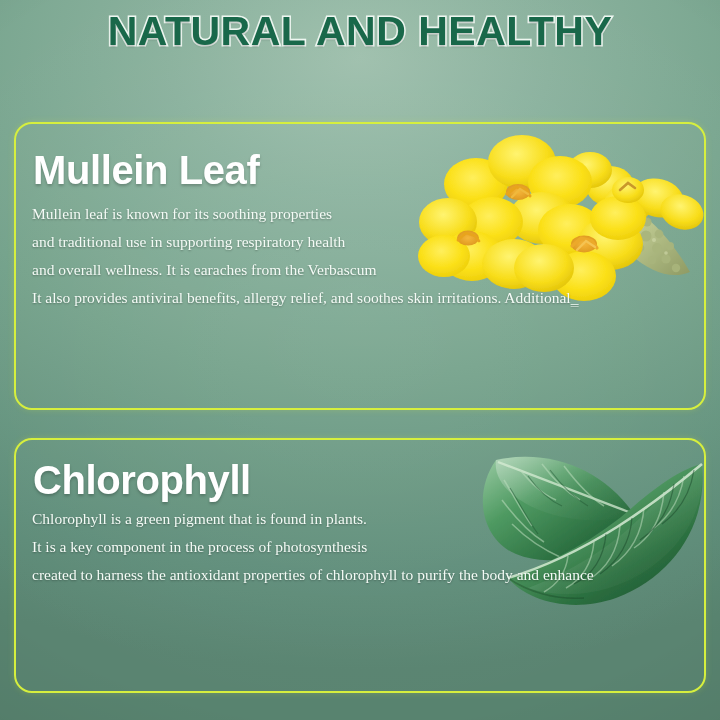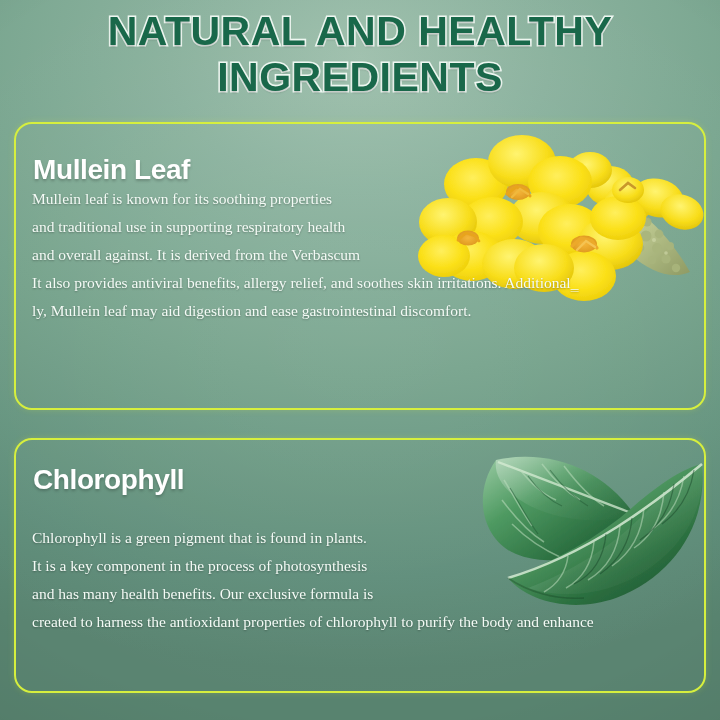--- a/index.html
+++ b/index.html
@@ -44,59 +44,58 @@
     background:rgba(255,255,255,0.015);
     box-shadow:0 0 6px rgba(214,239,62,.22);
     z-index:3;
   }
   .card.one{top:122px;height:288px;}
   .card.two{top:438px;height:255px;}
 
   .card-title{
     position:absolute;left:17px;
     color:#ffffff;font-weight:bold;
-    font-size:28px;line-height:40px;
+    font-size:40px;line-height:40px;
     letter-spacing:-.4px;
     text-shadow:0 2px 3px rgba(0,0,0,.22);
     z-index:5;
   }
   .card.one .card-title{top:26px;}
   .card.two .card-title{top:20px;}
 
   .card-body{
     position:absolute;left:16px;right:14px;
     color:#f4fbf6;
     font-family:"Liberation Serif",serif;
     font-size:15.5px;
     line-height:28px;
     text-shadow:0 1px 2px rgba(0,0,0,.30);
     z-index:5;
   }
-  .card.one .card-body{top:61px;}
-  .card.two .card-body{top:84px;}
+  .card.one .card-body{top:76px;}
+  .card.two .card-body{top:65px;}
   .card-body p{margin:0;white-space:nowrap;}
 
   
   .art-mullein{
     position:absolute;left:398px;top:2px;width:300px;height:180px;
     z-index:4;pointer-events:none;
   }
   .art-chloro{
     position:absolute;left:442px;top:2px;width:262px;height:175px;
     z-index:4;pointer-events:none;
   }
 </style>
 </head>
 <body>
 
 <div id="poster">
 
   <div class="header">
     <span class="line">NATURAL AND HEALTHY</span>
-    <span class="line">INGREDIENTS</span>
   </div>
 
   <div class="card one">
 
     <div class="art-mullein">
       <svg viewBox="0 0 300 180" width="300" height="180" aria-hidden="true">
         <defs>
           <radialGradient id="pet" cx="45%" cy="38%" r="72%">
             <stop offset="0%" stop-color="#ffef5c"></stop>
             <stop offset="55%" stop-color="#fbe018"></stop>
@@ -204,23 +203,22 @@
           </g>
         </g>
       </svg>
     </div>
 
     <div class="card-title">Mullein Leaf</div>
 
     <div class="card-body">
       <p>Mullein leaf is known for its soothing properties</p>
       <p>and traditional use in supporting respiratory health</p>
-      <p>and overall against.  It is derived from the Verbascum</p>
+      <p>and overall wellness.  It is earaches from the Verbascum</p>
       <p>It also provides antiviral benefits,  allergy relief,  and soothes skin irritations.  Additional‗</p>
-      <p>ly,  Mullein leaf may aid digestion and ease gastrointestinal discomfort.</p>
     </div>
   </div>
 
   <div class="card two">
 
     <div class="art-chloro">
       <svg viewBox="0 0 262 175" width="262" height="175" aria-hidden="true">
         <defs>
           <linearGradient id="lf1" x1="0%" y1="10%" x2="85%" y2="95%">
             <stop offset="0%" stop-color="#8fc49a"></stop>
@@ -284,18 +282,17 @@
           <path d="M50 136 C70 150 98 158 126 156" stroke="#14401f" stroke-width="1.6" opacity=".35" fill="none"></path>
         </g>
       </svg>
     </div>
 
     <div class="card-title">Chlorophyll</div>
 
     <div class="card-body">
       <p>Chlorophyll is a green pigment that is found in plants.</p>
       <p>It is a key component in the process of photosynthesis</p>
-      <p>and has many health benefits.  Our exclusive formula is</p>
       <p>created to harness the antioxidant properties of chlorophyll to purify the body and enhance</p>
     </div>
   </div>
 
 </div>
 
 </body></html>

